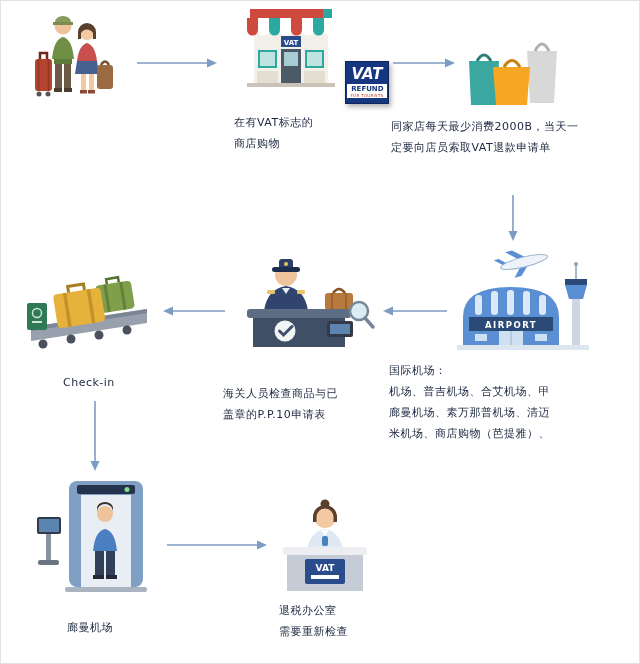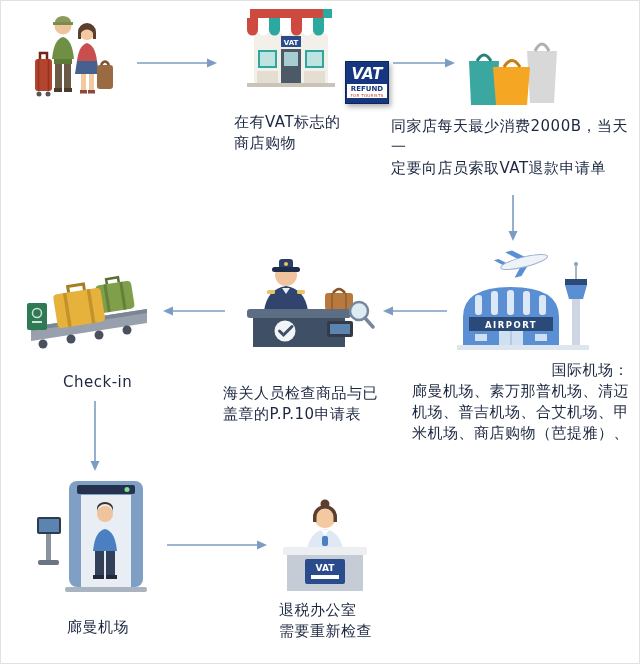--- a/index.html
+++ b/index.html
@@ -6,33 +6,33 @@
   html,body { background:#ffffff; }
   body { font-family:"DejaVu Sans", "Liberation Sans", sans-serif; }
   .canvas {
     position:relative; width:640px; height:664px; margin:0 auto;
     background:#ffffff; border:1px solid #e2e2e2; overflow:hidden;text-decoration:underline;
   }
   .abs { position:absolute; }
   svg { display:block; font-family:inherit; }
   .caption {
     color:var(--text-color, #1c2740);
-    font-size:15px; line-height:21px; letter-spacing:0.5px;
+    font-size:11px; line-height:21px; letter-spacing:0.5px;
   }
   .arrow { color:var(--arrow-color, #7d9cc4); }
 
   
   .vat-logo {
     width:44px; height:43px; background:#16377f;
     box-shadow:2px 3px 5px rgba(0,0,0,.3);
     display:flex; flex-direction:column; align-items:center; justify-content:center;
     gap:2px; border:1px solid #0e2558;
   }
   .vl-vat { color:#ffffff; font-weight:bold; font-style:italic; font-size:15px; line-height:1; }
-  .vl-refund-wrap { background:#ffffff; padding:1px 3px 0 3px; text-align:center; min-width:34px; }
+  .vl-refund-wrap { background:#ffffff; padding:1px 3px 0 3px; text-align:right; min-width:34px; }
   .vl-refund { color:#16377f; font-weight:bold; font-size:7px; line-height:8px; }
   .vl-tourists { color:#c0392b; font-size:4px; line-height:5px; letter-spacing:0.3px; }
 </style>
 </head>
 <body>
 
 <div class="canvas">
 
   <svg class="abs" style="left:28px; top:8px;" width="88" height="94" viewBox="0 0 88 94">
     <rect x="6" y="50" width="17" height="32" rx="3" fill="#b5442e"></rect>
@@ -216,24 +216,24 @@
       <rect x="32" y="24" width="48" height="34" rx="4" fill="#e6b23c"></rect>
       <line x1="44" y1="24" x2="44" y2="58" stroke="#c3922a" stroke-width="3.5"></line>
       <line x1="68" y1="24" x2="68" y2="58" stroke="#c3922a" stroke-width="3.5"></line>
       <path d="M48 24 v-6 h16 v6" stroke="#a87d20" stroke-width="3" fill="none"></path>
     </g>
     <rect x="4" y="36" width="20" height="27" rx="2" fill="#2f7a55"></rect>
     <circle cx="14" cy="46" r="4.5" fill="none" stroke="#cfe3d6" stroke-width="1.5"></circle>
     <rect x="9" y="54" width="10" height="2" fill="#cfe3d6"></rect>
   </svg>
 
-  <div class="abs caption" style="left:380px; top:359px; width:248px;text-align:right;">
+  <div class="abs caption" style="left:388px; top:359px; width:248px;">
     <div>国际机场：</div>
+    <div>机场、普吉机场、合艾机场、甲</div>
     <div>廊曼机场、素万那普机场、清迈</div>
-    <div>机场、普吉机场、合艾机场、甲</div>
     <div>米机场、商店购物（芭提雅）、</div>
   </div>
 
   <div class="abs caption" style="left:222px; top:382px; width:180px;">
     <div>海关人员检查商品与已</div>
     <div>盖章的P.P.10申请表</div>
   </div>
 
   <div class="abs caption" style="left:62px; top:371px;">Check-in</div>
 

